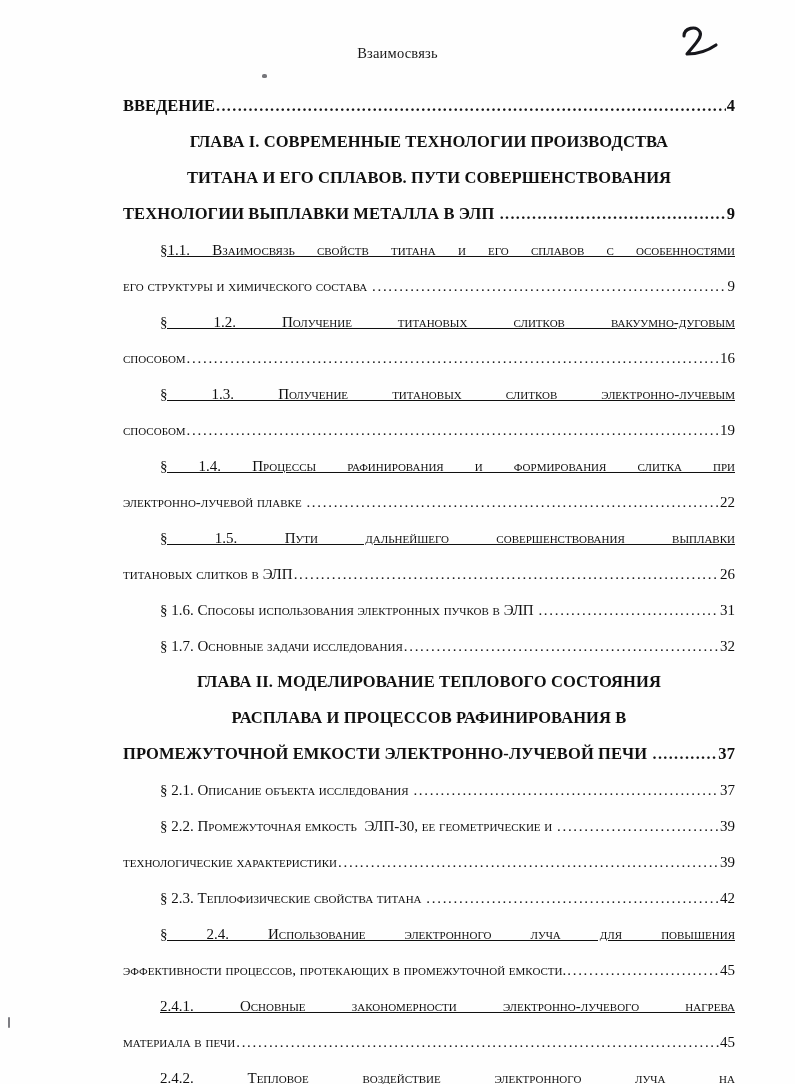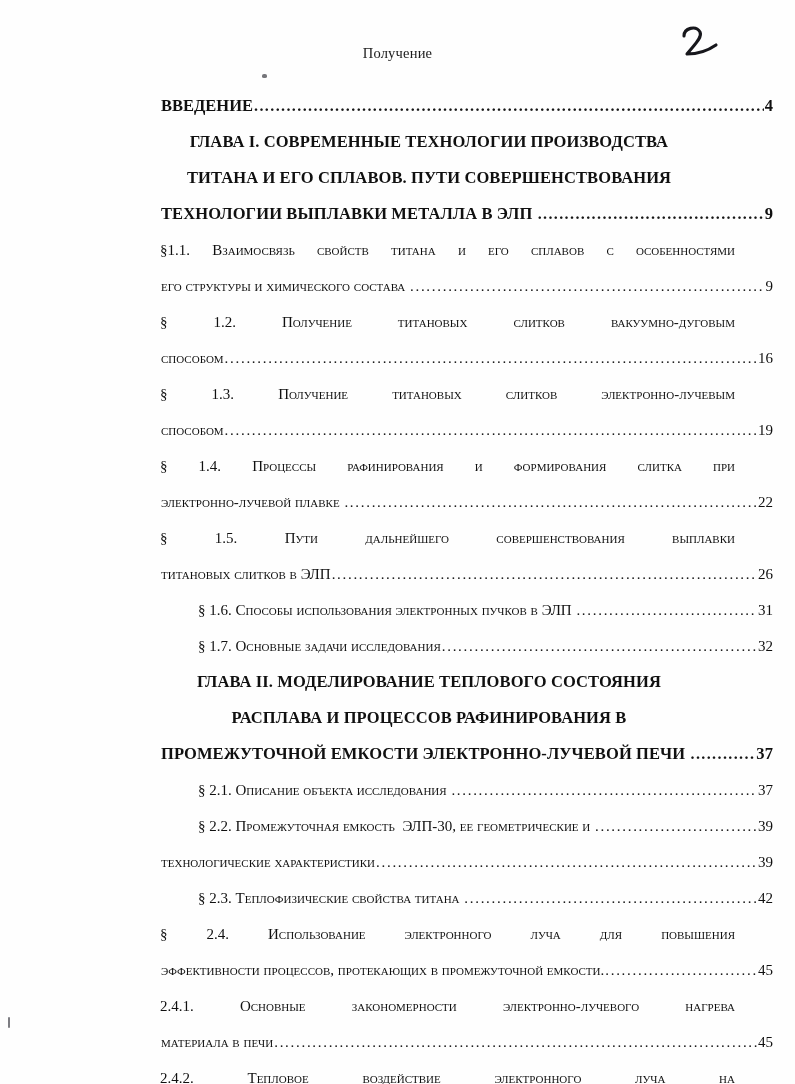--- a/index.html
+++ b/index.html
@@ -87,52 +87,52 @@
   }
 
   
   .sc { font-variant: small-caps; }
 
   
   .line {
     display: flex;
     align-items: flex-end;
     width: 100%;
-    margin-left: 38px;
   }
   .line .txt { white-space: pre; flex: 0 0 auto; }
   .line .lead {
     flex: 1 1 auto;
     overflow: hidden;
     white-space: nowrap;
     margin: 0 1px;
     letter-spacing: 1.7px;
     font-size: 15px;
     color: #151515;
   }
   .line .pg { flex: 0 0 auto; white-space: pre; }
 
   
   .jline {
     text-align: justify;
     text-align-last: justify;
     text-indent: 37px;
     white-space: pre-wrap;
+    text-decoration: underline;
   }
 
   
   .bold { font-weight: bold; font-size: 16.5px; }
   .bold .lead { font-weight: bold; letter-spacing: 1.4px; font-size: 16px; }
 </style>
 </head>
 <body>
 
 <div id="page">
 
-  <div class="running-head">Получение</div>
+  <div class="running-head">Взаимосвязь</div>
 
   <div class="folio" title="handwritten folio">
     <svg width="60" height="54" viewBox="0 0 60 54" aria-hidden="true">
       <path d="M12 16 C12 8, 24 5, 28 12 C31 18, 20 27, 15 34 C22 34, 34 32, 44 25" fill="none" stroke="#17171c" stroke-width="3.1" stroke-linecap="round" stroke-linejoin="round"></path>
     </svg>
   </div>
 
   <div class="speck a"></div>
   <div class="speck b"></div>
 

